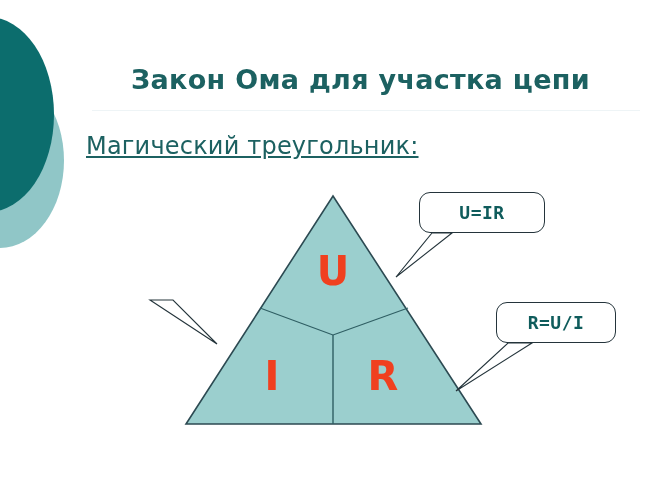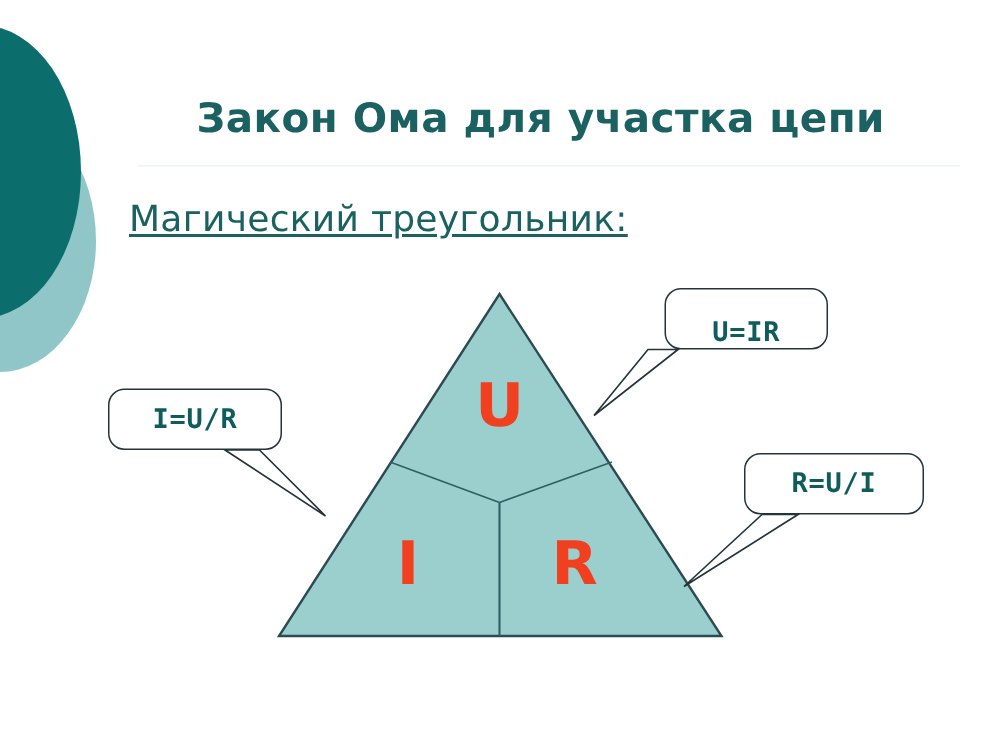--- a/index.html
+++ b/index.html
@@ -107,25 +107,24 @@
     font-weight: 700;
     font-size: 18px;
     letter-spacing: 0.5px;
     display: flex;
     align-items: center;
     justify-content: center;
     box-sizing: border-box;
     z-index: 4;
   }
   #callout-uir {
-    left: 443px;
+    left: 419px;
     top: 192px;
-    width: 109px;
+    width: 126px;
     height: 41px;
-    align-items: flex-end;
   }
   #callout-iur {
     left: 72px;
     top: 259px;
     width: 116px;
     height: 41px;
   }
   #callout-rui {
     left: 496px;
     top: 302px;
@@ -175,20 +174,17 @@
     <polygon points="432,233 452,233 396,277" fill="#ffffff" stroke="#24343b" stroke-width="1.1"></polygon>
 
     <polygon points="150,300 173,300 217,344" fill="#ffffff" stroke="#24343b" stroke-width="1.1"></polygon>
 
     <polygon points="508,343 532,343 456,391" fill="#ffffff" stroke="#24343b" stroke-width="1.1"></polygon>
   </svg>
 
   <div class="callout" id="callout-uir">
     <span>U=IR</span>
   </div>
-  <div class="callout" id="callout-iur">
-    <span>I=U/R</span>
-  </div>
   <div class="callout" id="callout-rui">
     <span>R=U/I</span>
   </div>
 
 </div>
 
 </body></html>

